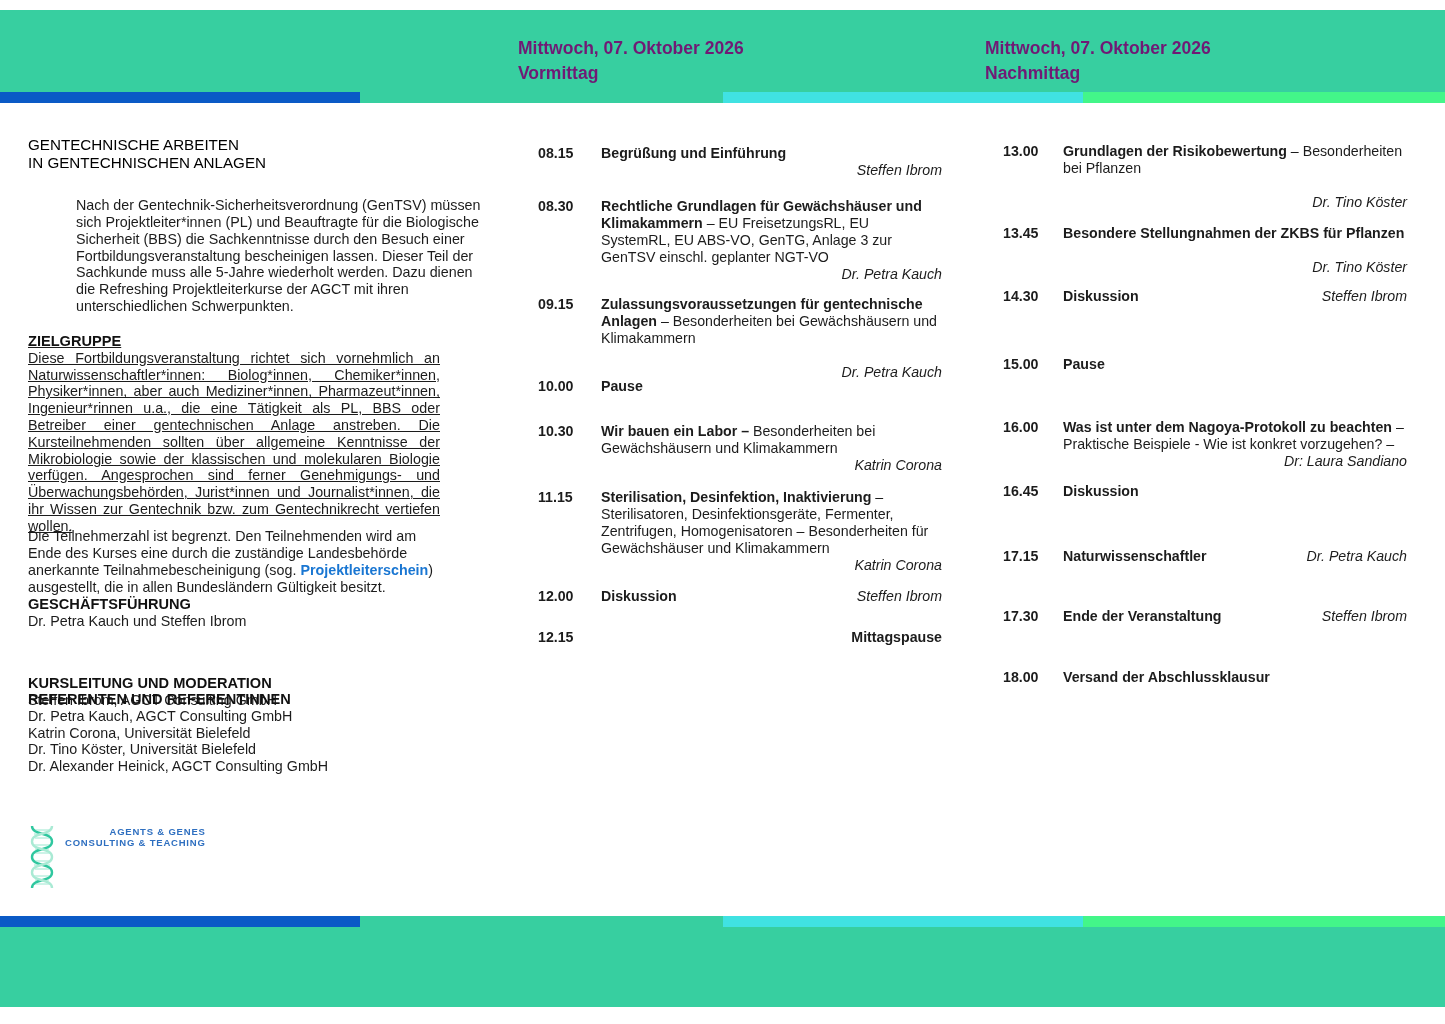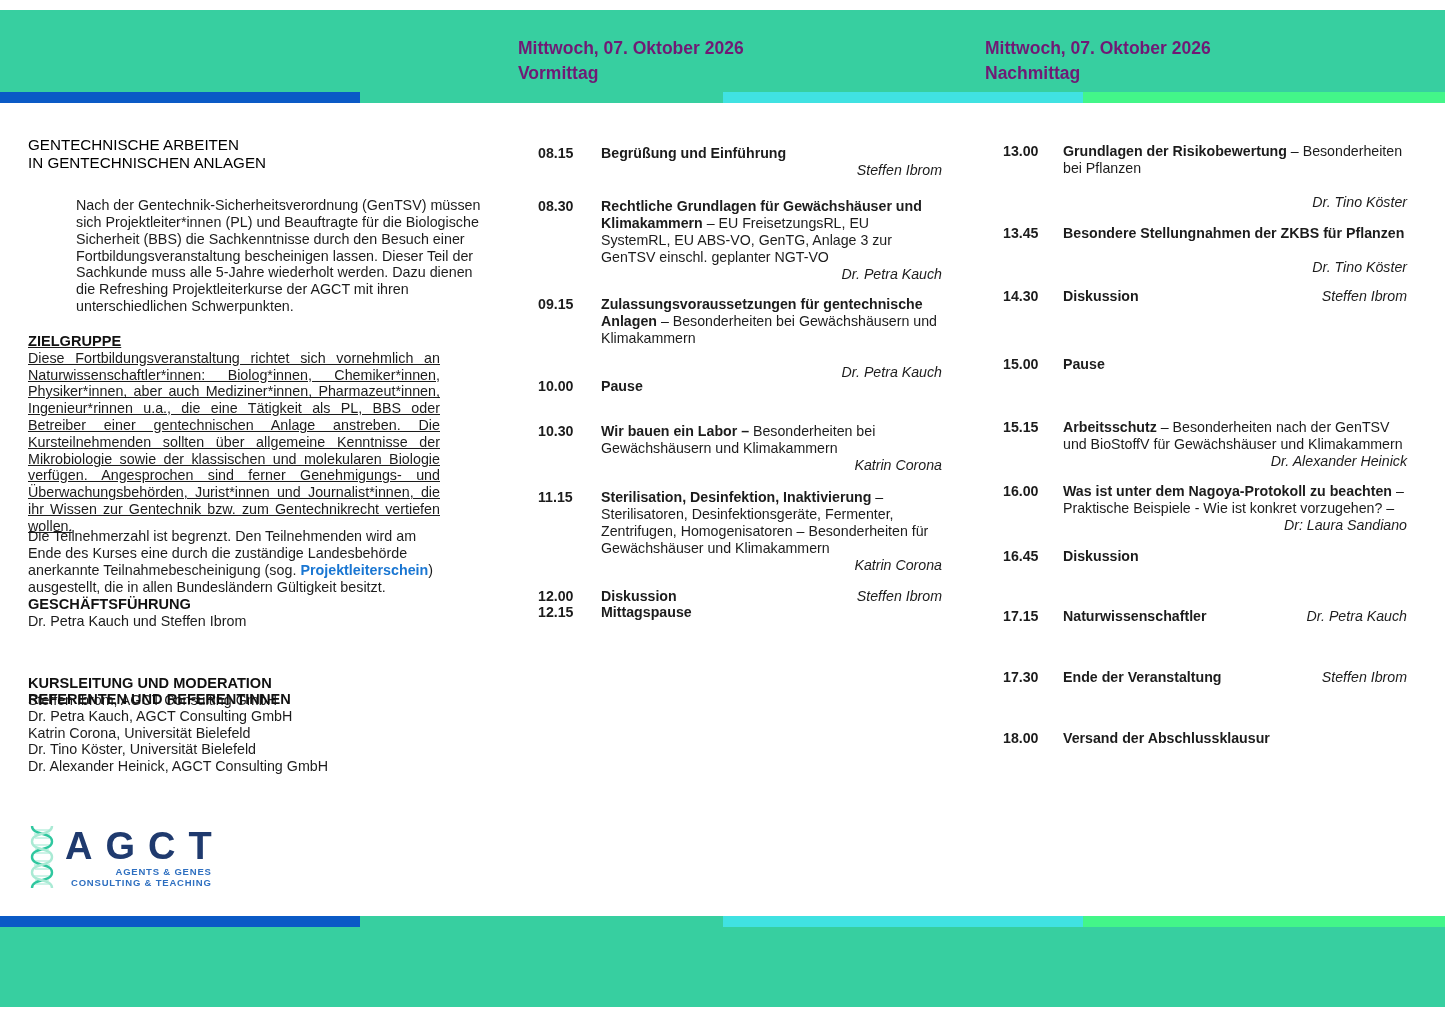--- a/index.html
+++ b/index.html
@@ -60,21 +60,21 @@
   .sched-item.inline-speaker .speaker{position:absolute;right:0;top:0;}
 
   
   .sched-morning .sched-item:nth-of-type(1){top:145px;}
   .sched-morning .sched-item:nth-of-type(2){top:198px;}
   .sched-morning .sched-item:nth-of-type(3){top:296px;}
   .sched-morning .sched-item:nth-of-type(4){top:378px;}
   .sched-morning .sched-item:nth-of-type(5){top:423px;}
   .sched-morning .sched-item:nth-of-type(6){top:489px;}
   .sched-morning .sched-item:nth-of-type(7){top:588px;}
-  .sched-morning .sched-item:nth-of-type(8){top:604px;}
+  .sched-morning .sched-item:nth-of-type(8){top:629px;text-align:right;}
   .sched-morning .sched-item:nth-of-type(3) .speaker{margin-top:17px;}
 
   .sched-afternoon .sched-item:nth-of-type(1){top:143px;}
   .sched-afternoon .sched-item:nth-of-type(2){top:225px;}
   .sched-afternoon .sched-item:nth-of-type(3){top:288px;}
   .sched-afternoon .sched-item:nth-of-type(4){top:356px;}
   .sched-afternoon .sched-item:nth-of-type(5){top:419px;}
   .sched-afternoon .sched-item:nth-of-type(6){top:483px;}
   .sched-afternoon .sched-item:nth-of-type(7){top:548px;}
   .sched-afternoon .sched-item:nth-of-type(8){top:608px;}
@@ -156,21 +156,20 @@
           <line x1="7" y1="39" x2="23" y2="39"></line>
         <line x1="8" y1="43" x2="22" y2="43"></line>
           <line x1="7" y1="50" x2="23" y2="50"></line>
         <line x1="8" y1="54" x2="22" y2="54"></line>
           <line x1="7" y1="58" x2="23" y2="58"></line>
       </g>
       <path d="M5,0 C5,10 25,5.5 25,15.5 C25,25.5 5,21 5,31 C5,41 25,36.5 25,46.5 C25,56.5 5,52 5,62" fill="none" stroke="#2fc79f" stroke-width="2.4"></path>
       <path d="M25,0 C25,10 5,5.5 5,15.5 C5,25.5 25,21 25,31 C25,41 5,36.5 5,46.5 C5,56.5 25,52 25,62" fill="none" stroke="#a9ead4" stroke-width="2.4"></path>
     </svg>
     <div class="logo-text">
-      <div class="logo-acronym">AGCT</div>
       <div class="logo-sub">AGENTS &amp; GENES</div>
       <div class="logo-sub">CONSULTING &amp; TEACHING</div>
     </div>
   </div>
 
   <div class="sched sched-morning">
 
       <div class="sched-item">
         <div class="time">08.15</div>
         <div class="content"><span class="t-bold">Begrüßung und Einführung</span><span class="t-desc"></span>
@@ -251,26 +250,20 @@
         </div>
       </div>
 
       <div class="sched-item no-speaker">
         <div class="time">15.00</div>
         <div class="content"><span class="t-bold">Pause</span><span class="t-desc"></span>
           
         </div>
       </div>
 
-      <div class="sched-item">
-        <div class="time">15.15</div>
-        <div class="content"><span class="t-bold">Arbeitsschutz</span><span class="t-desc"> – Besonderheiten nach der GenTSV und BioStoffV für Gewächshäuser und Klimakammern</span>
-          <div class="speaker">Dr. Alexander Heinick</div>
-        </div>
-      </div>
 
       <div class="sched-item">
         <div class="time">16.00</div>
         <div class="content"><span class="t-bold">Was ist unter dem Nagoya-Protokoll zu beachten</span><span class="t-desc"> – Praktische Beispiele - Wie ist konkret vorzugehen? –</span>
           <div class="speaker">Dr: Laura Sandiano</div>
         </div>
       </div>
 
       <div class="sched-item no-speaker">
         <div class="time">16.45</div>

